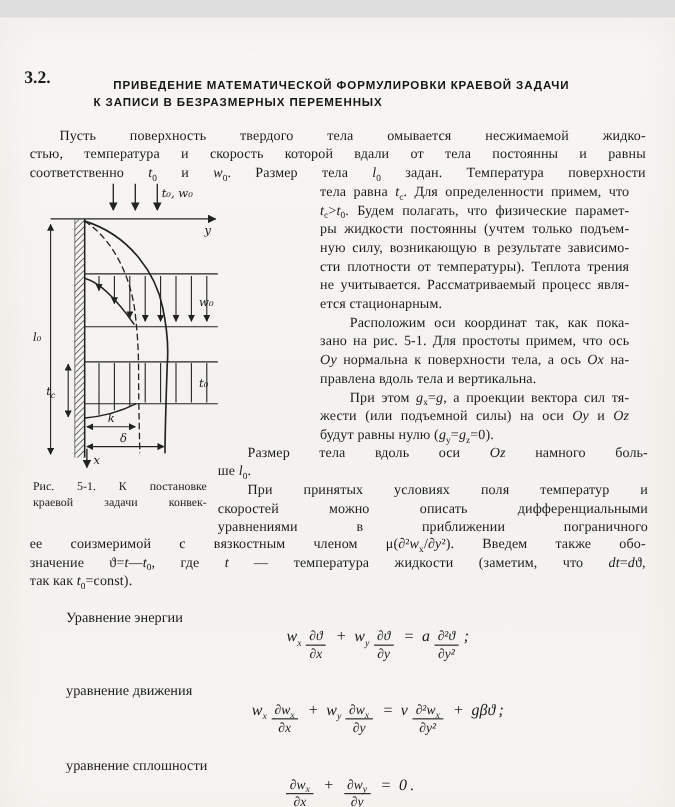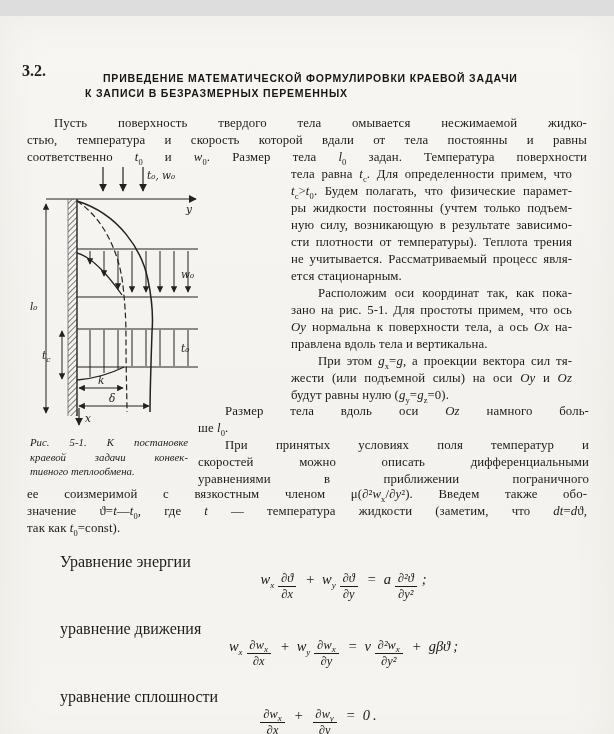--- a/index.html
+++ b/index.html
@@ -16,24 +16,24 @@
   .head2{left:50px;top:71px;}
   .para{position:absolute;font-size:12.8px;line-height:17px;letter-spacing:.1px;}
   .tline{white-space:nowrap;text-align:justify;text-align-last:justify;}
   .tline.last{text-align-last:left;}
   .tline.indent{text-indent:27px;}
   .tline sub{font-size:8.5px;line-height:0;}
   .para1{left:27px;top:99px;width:560px;}
   .colA{left:291px;top:150px;width:281px;}
   .colB{left:198px;top:387px;width:391px;}
   .para2{left:27px;top:470px;width:560px;}
-  .caption{position:absolute;left:30px;top:419px;width:158px;font-size:10.8px;line-height:14.5px;font-style:italic;}
+  .caption{position:absolute;left:30px;top:419px;width:158px;font-size:10.8px;line-height:14.5px;}
   .caption .tline{letter-spacing:0;}
   .fig{position:absolute;left:24px;top:146px;}
-  .eq-label{position:absolute;left:60px;font-size:16px;white-space:nowrap;}
+  .eq-label{position:absolute;left:60px;font-size:13px;white-space:nowrap;}
   .el1{top:537px;} .el2{top:604px;} .el3{top:672px;}
   .eq-row{position:absolute;left:0;width:614px;text-align:center;}
   .er1{top:554px;padding-left:36px;} .er2{top:621px;padding-left:36px;} .er3{top:688px;padding-left:10px;}
   .eq{display:inline-flex;align-items:flex-start;font-style:italic;font-size:14.5px;color:#191919;}
   .eq sub{font-size:9px;line-height:0;}
   .frac{display:inline-flex;flex-direction:column;align-items:center;margin:0 3px;
     font-size:12.3px;line-height:1.25;}
   .frac .num{display:block;border-bottom:1.1px solid #1b1b1b;padding:0 3px;}
   .frac .den{display:block;}
   .eop{margin:0 6px;} .ep{margin-left:2px;} .ev{margin:0 1px;}
@@ -137,21 +137,20 @@
 
     <g>
       <line x1="55" y1="246" x2="55" y2="263" stroke="#222" stroke-width="1.2" marker-end="url(#arr)"></line>
     </g>
     <text x="61" y="260">x</text>
   </svg>
 
   <div class="caption">
       <div class="tline">Рис. 5-1. К постановке</div>
       <div class="tline">краевой задачи конвек-</div>
-      <div class="tline last">тивного теплообмена.</div>
     </div>
 
   <div class="para colA">
       <div class="tline">тела равна <i>t</i><sub>c</sub>. Для определенности примем, что</div>
       <div class="tline"><i>t</i><sub>c</sub>&gt;<i>t</i><sub>0</sub>. Будем полагать, что физические парамет-</div>
       <div class="tline">ры жидкости постоянны (учтем только подъем-</div>
       <div class="tline">ную силу, возникающую в результате зависимо-</div>
       <div class="tline">сти плотности от температуры). Теплота трения</div>
       <div class="tline">не учитывается. Рассматриваемый процесс явля-</div>
       <div class="tline last">ется стационарным.</div>

